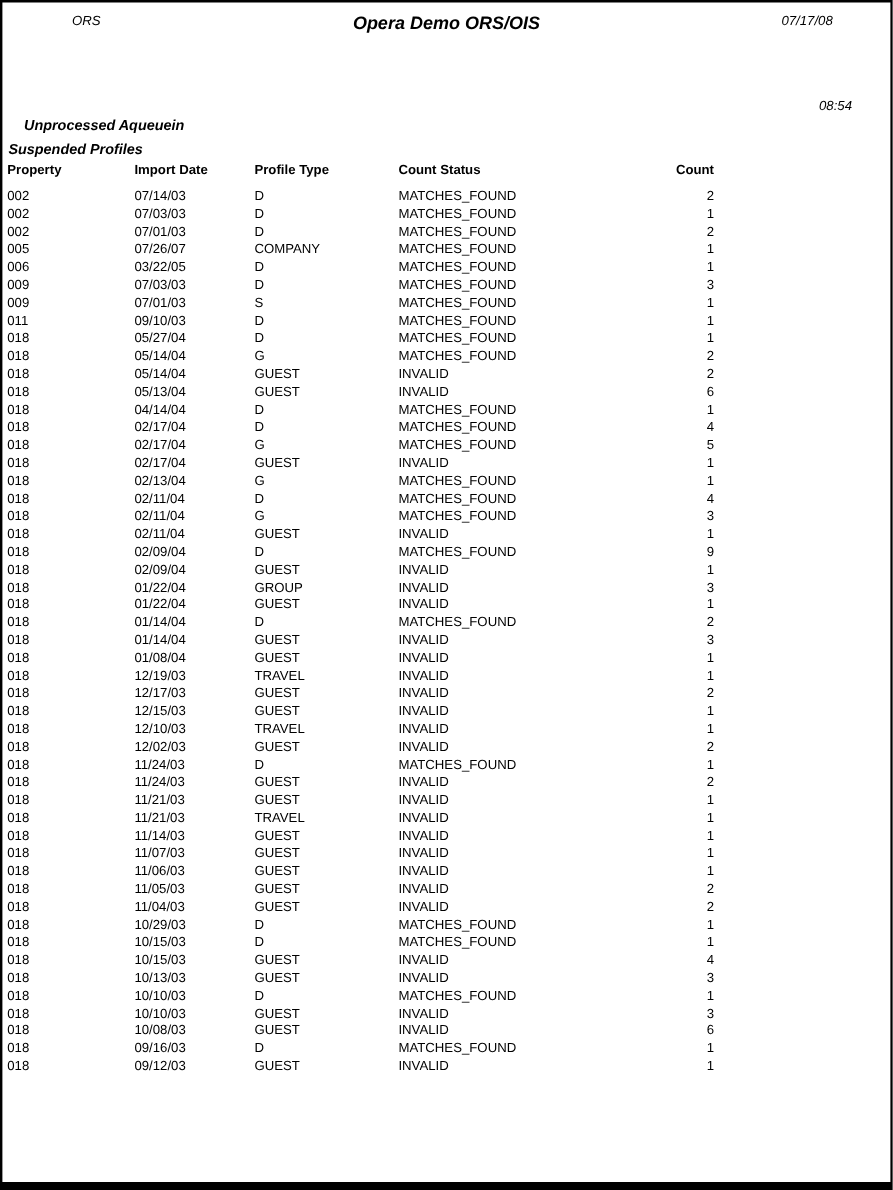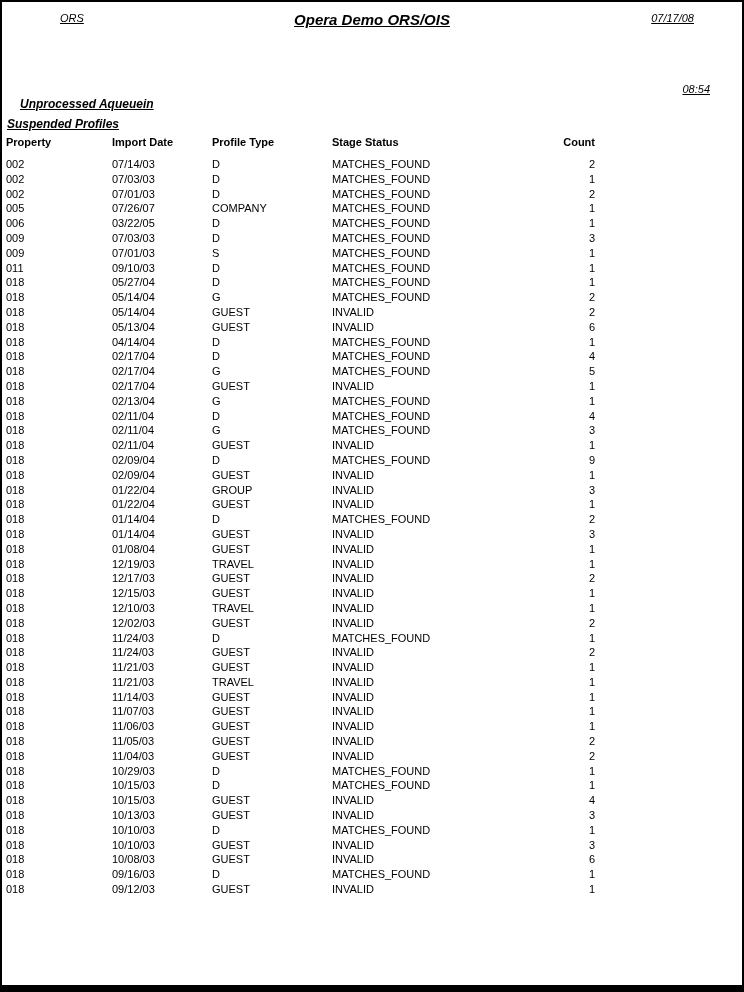--- a/index.html
+++ b/index.html
@@ -12,21 +12,21 @@
     width: 744px;
     height: 992px;
     box-sizing: border-box;
     background: #ffffff;
     border: 2px solid #000000;
     border-bottom-width: 7px;
     font-family: "Liberation Sans", sans-serif;
     color: #000000;
     overflow: hidden;
   }
-  .abs { position: absolute; text-decoration: underline; }
+  .abs { position: absolute; }
   .report-code {
     left: 58px; top: 10px;
     font-size: 11px; font-style: italic;
   }
   .app-title {
     left: 0; right: 0; top: 9px;
     text-align: center;
     font-size: 15px; font-style: italic; font-weight: bold;
   }
   .report-date {
@@ -91,21 +91,21 @@
   <div class="abs report-time">08:54</div>
 
   <div class="abs section-1">Unprocessed Aqueuein</div>
   <div class="abs section-2">Suspended Profiles</div>
 
   <div class="report-table">
     <div class="thead">
       <div class="th c0">Property</div>
       <div class="th c1">Import Date</div>
       <div class="th c2">Profile Type</div>
-      <div class="th c3">Stage Status</div>
+      <div class="th c3">Count Status</div>
       <div class="th c4">Count</div>
     </div>
     <div class="tbody" id="tbody">
         <div class="tr">
           <div class="td c0">002</div>
           <div class="td c1">07/14/03</div>
           <div class="td c2">D</div>
           <div class="td c3">MATCHES_FOUND</div>
           <div class="td c4">2</div>
         </div>

